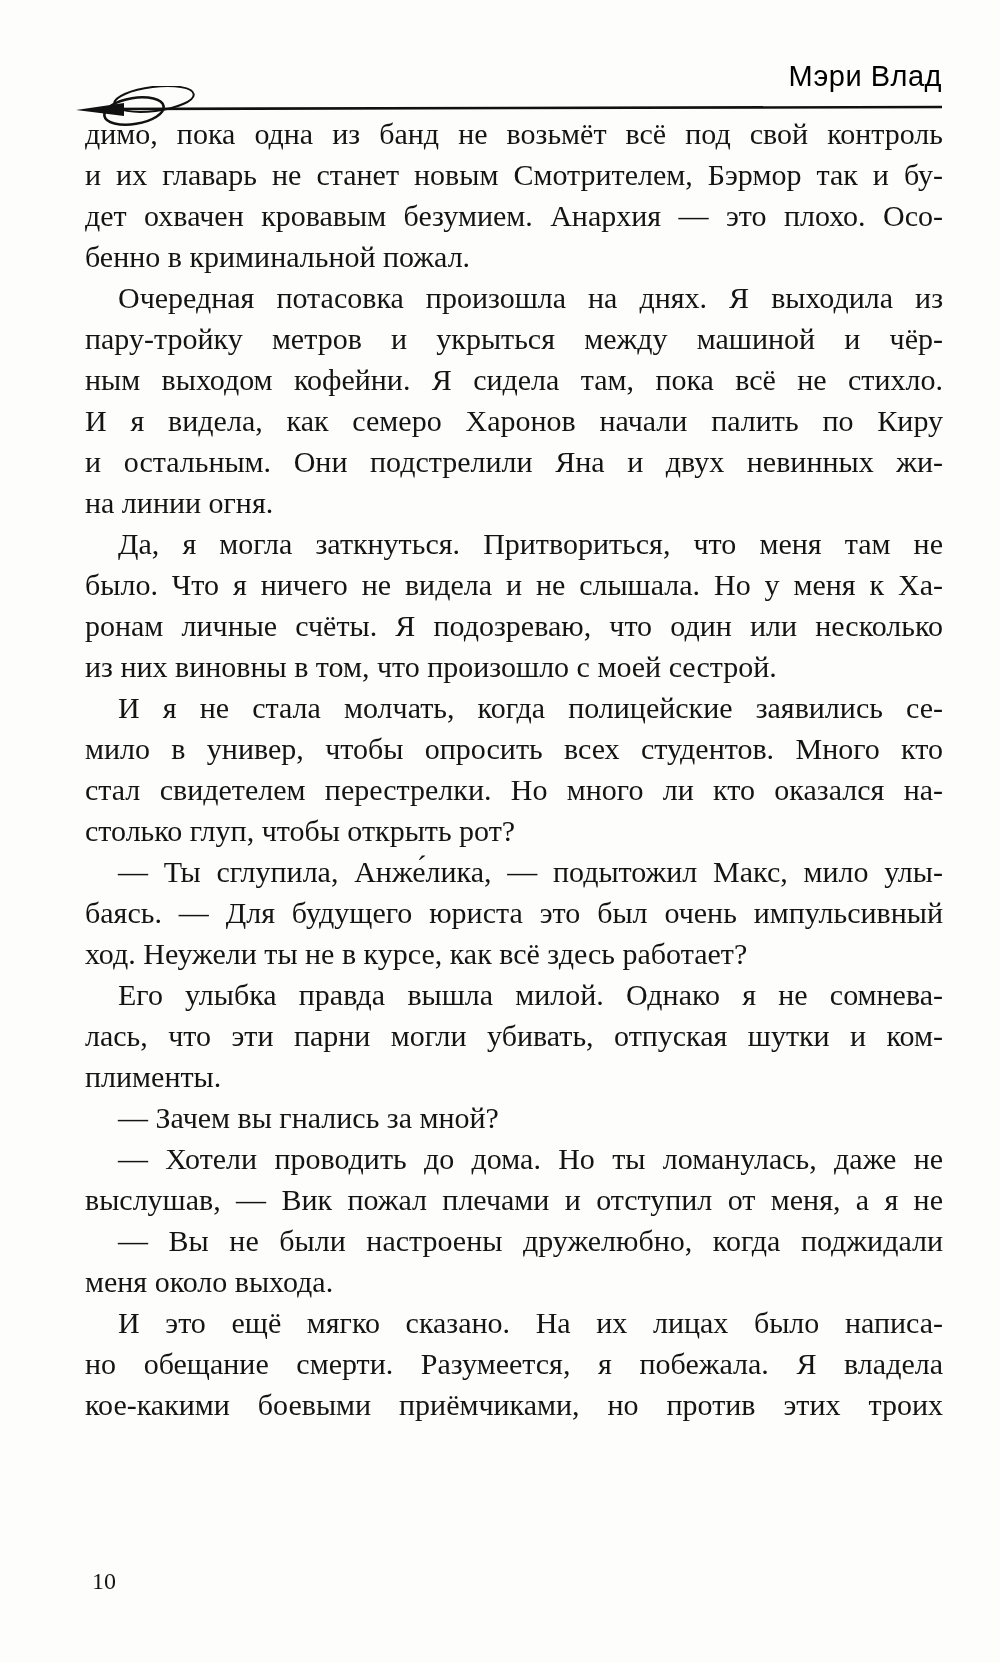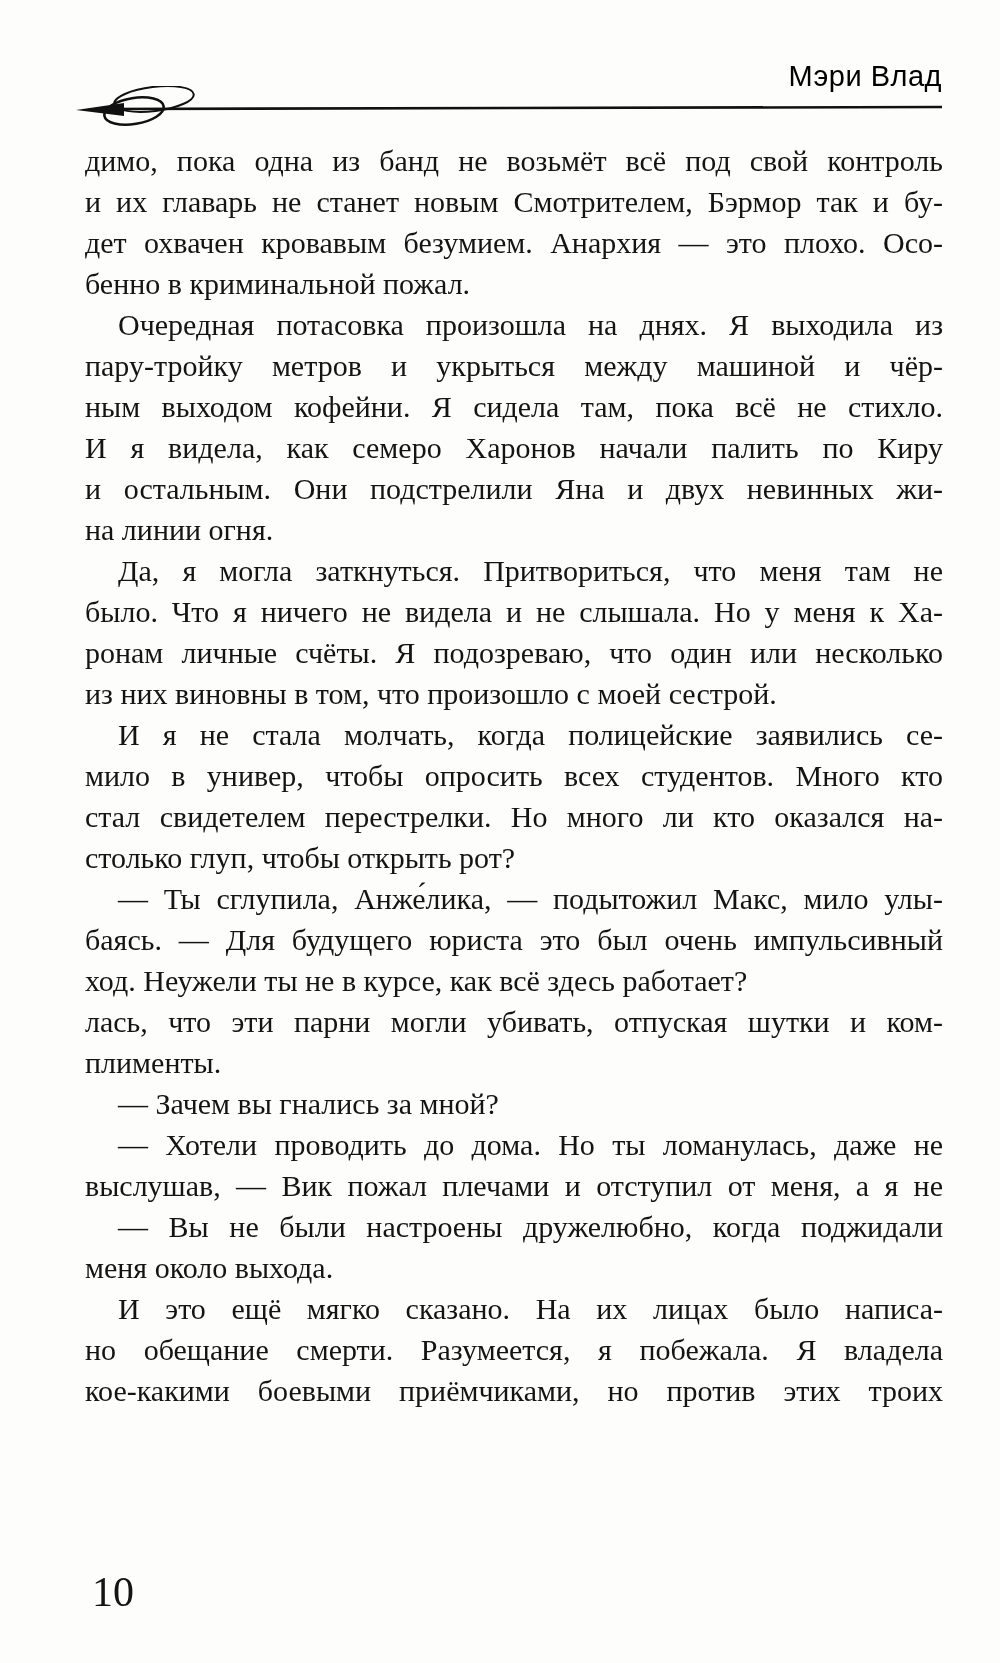--- a/index.html
+++ b/index.html
@@ -23,41 +23,41 @@
   }
   
   .rule-wrap{
     position:absolute;
     top:86px;left:72px;
     width:872px;height:44px;
   }
   
   .body-text{
     position:absolute;
-    top:140px;left:85px;
+    top:113px;left:85px;
     width:858px;
     font-size:30px;
     line-height:41px;
     color:#141414;
   }
   .para{margin:0;padding:0;}
   .line{
     height:41px;
     text-align:justify;
     text-align-last:justify;
     white-space:normal;
     overflow:hidden;
   }
   .line.last{text-align-last:left;}
   .line.indent{text-indent:33px;}
   
   .page-number{
     position:absolute;
     left:92px;top:1568px;
-    font-size:42px;
+    font-size:24px;
     color:#141414;
   }
 </style>
 </head>
 <body>
 
 <div class="page">
 
   <div class="running-title">Мэри Влад</div>
 
@@ -99,20 +99,21 @@
         <div class="line">мило в универ, чтобы опросить всех студентов. Много кто</div>
         <div class="line">стал свидетелем перестрелки. Но много ли кто оказался на-</div>
         <div class="line last">столько глуп, чтобы открыть рот?</div>
       </div>
       <div class="para">
         <div class="line indent">— Ты сглупила, Анже́лика, — подытожил Макс, мило улы-</div>
         <div class="line">баясь. — Для будущего юриста это был очень импульсивный</div>
         <div class="line last">ход. Неужели ты не в курсе, как всё здесь работает?</div>
       </div>
       <div class="para">
+        <div class="line indent">Его улыбка правда вышла милой. Однако я не сомнева-</div>
         <div class="line">лась, что эти парни могли убивать, отпуская шутки и ком-</div>
         <div class="line last">плименты.</div>
       </div>
       <div class="para">
         <div class="line indent last">— Зачем вы гнались за мной?</div>
       </div>
       <div class="para">
         <div class="line indent">— Хотели проводить до дома. Но ты ломанулась, даже не</div>
         <div class="line">выслушав, — Вик пожал плечами и отступил от меня, а я не</div>
       </div>

